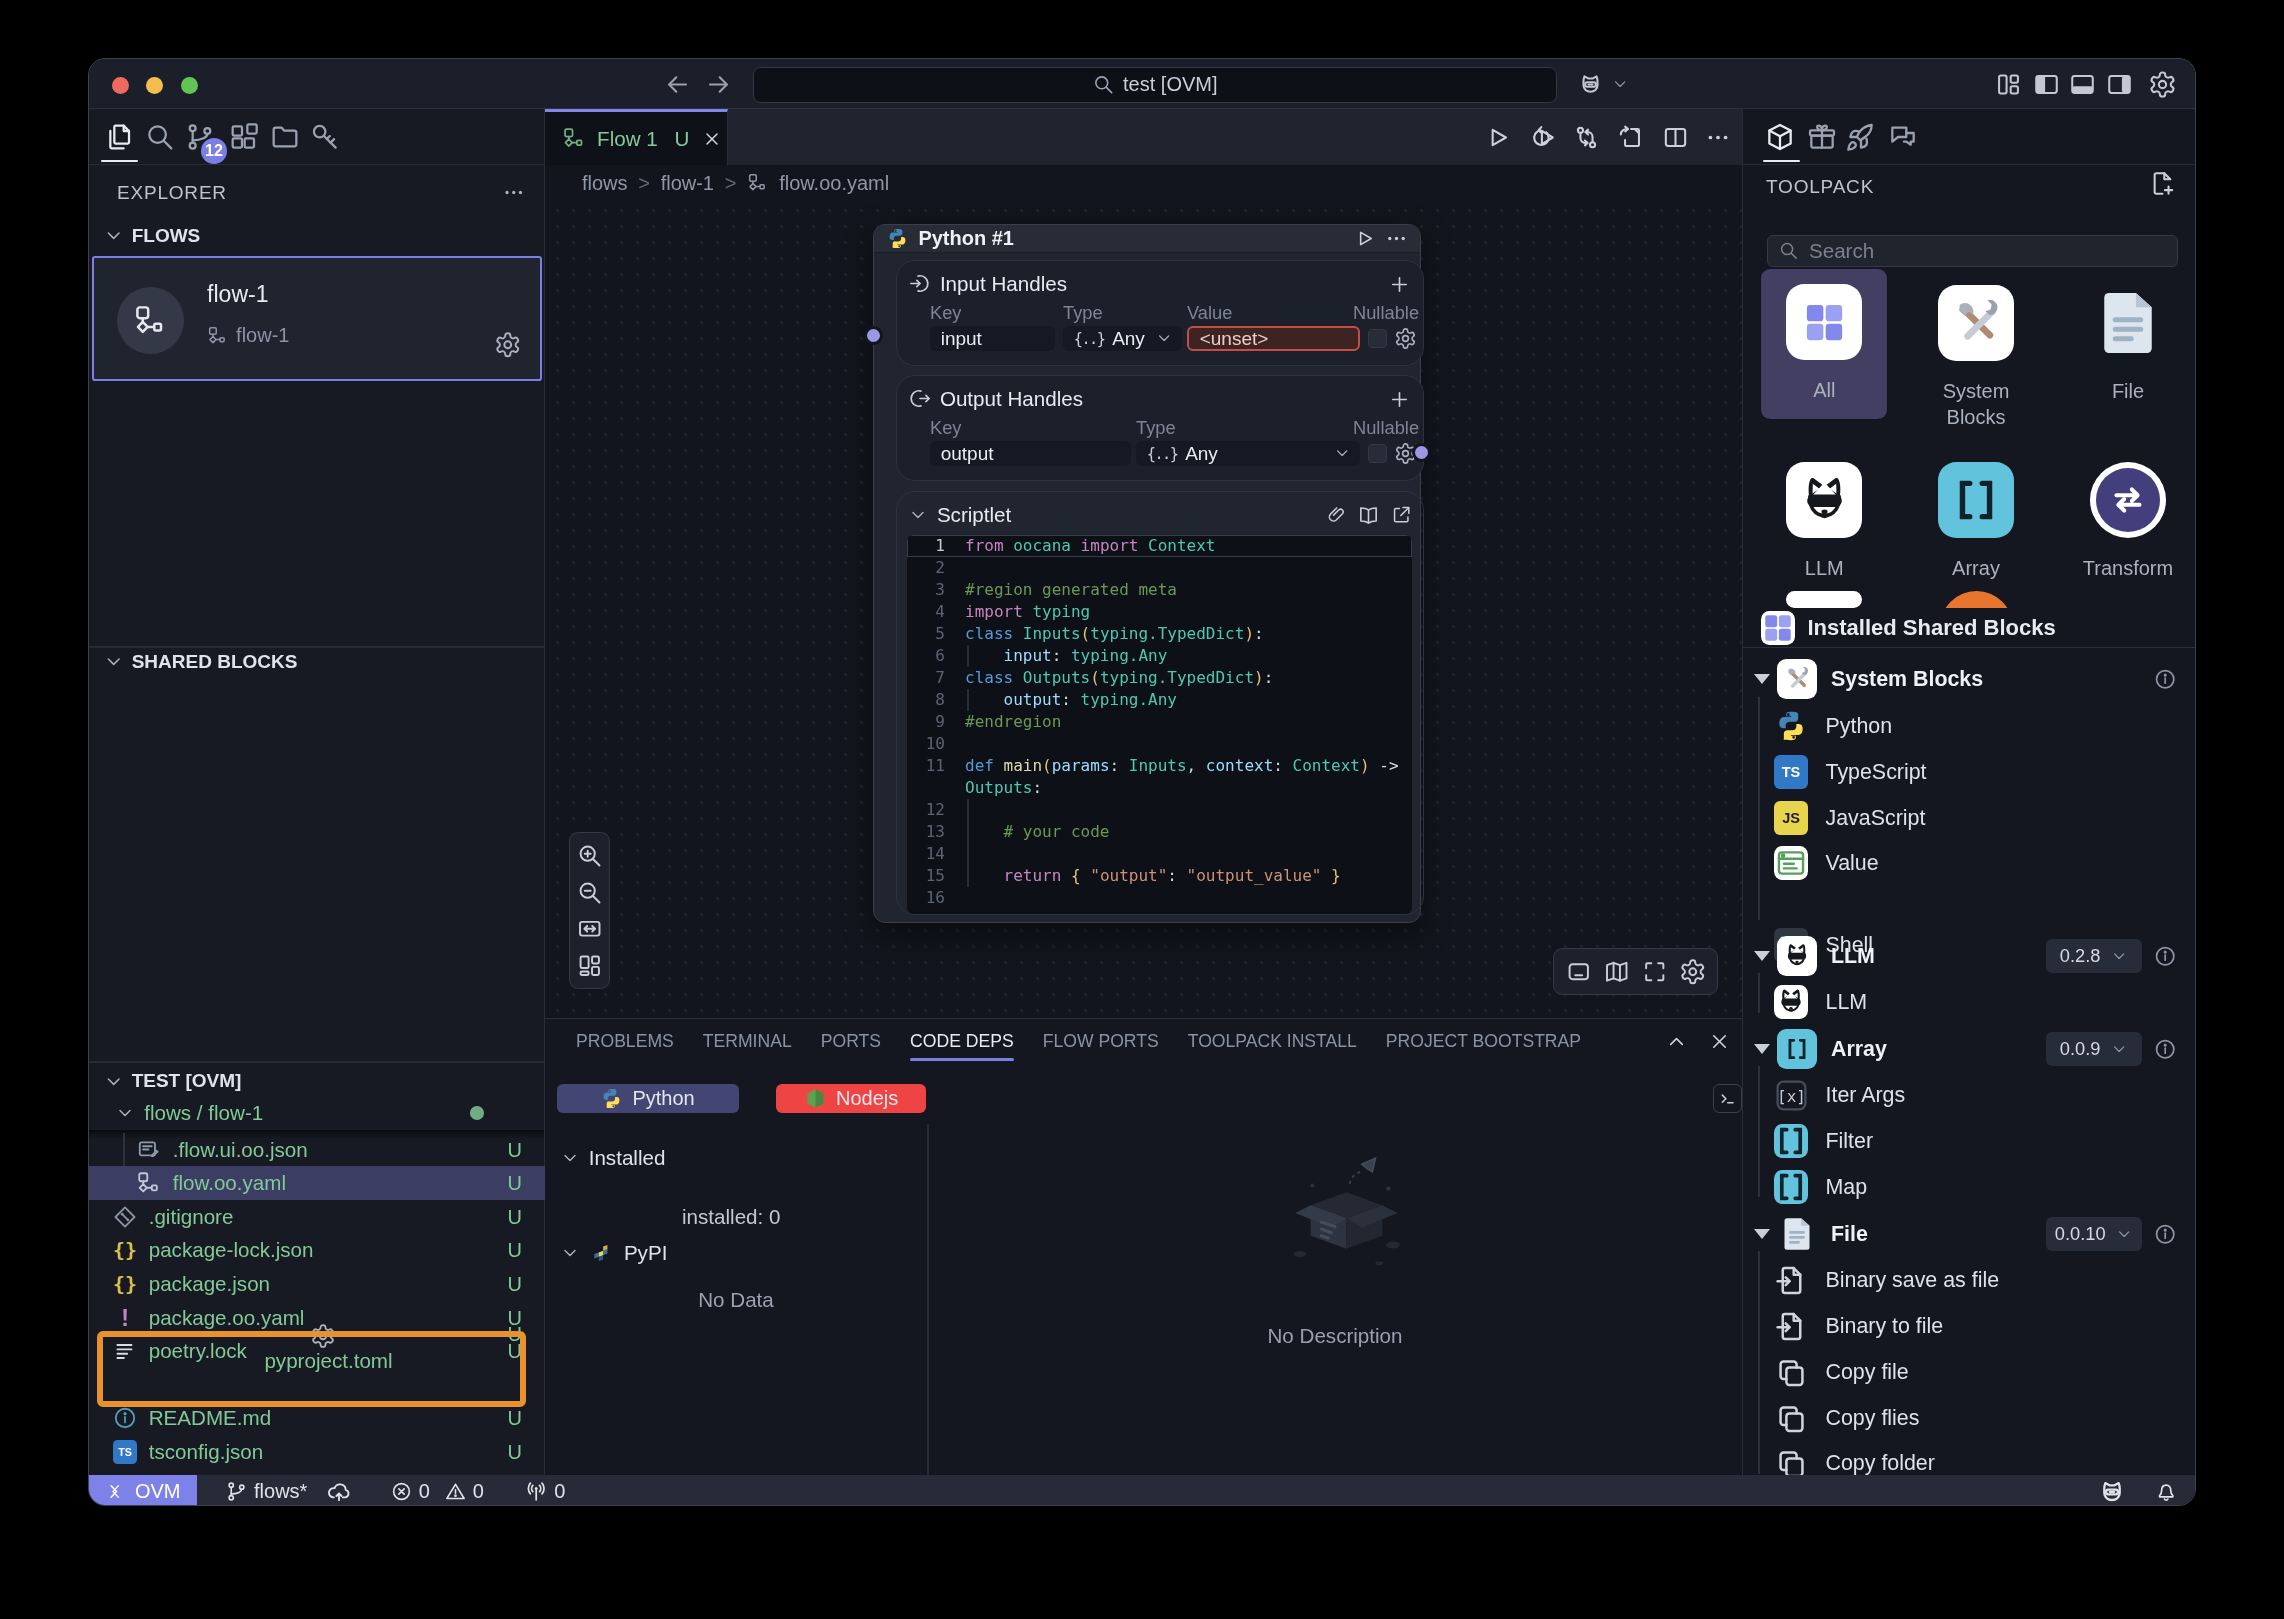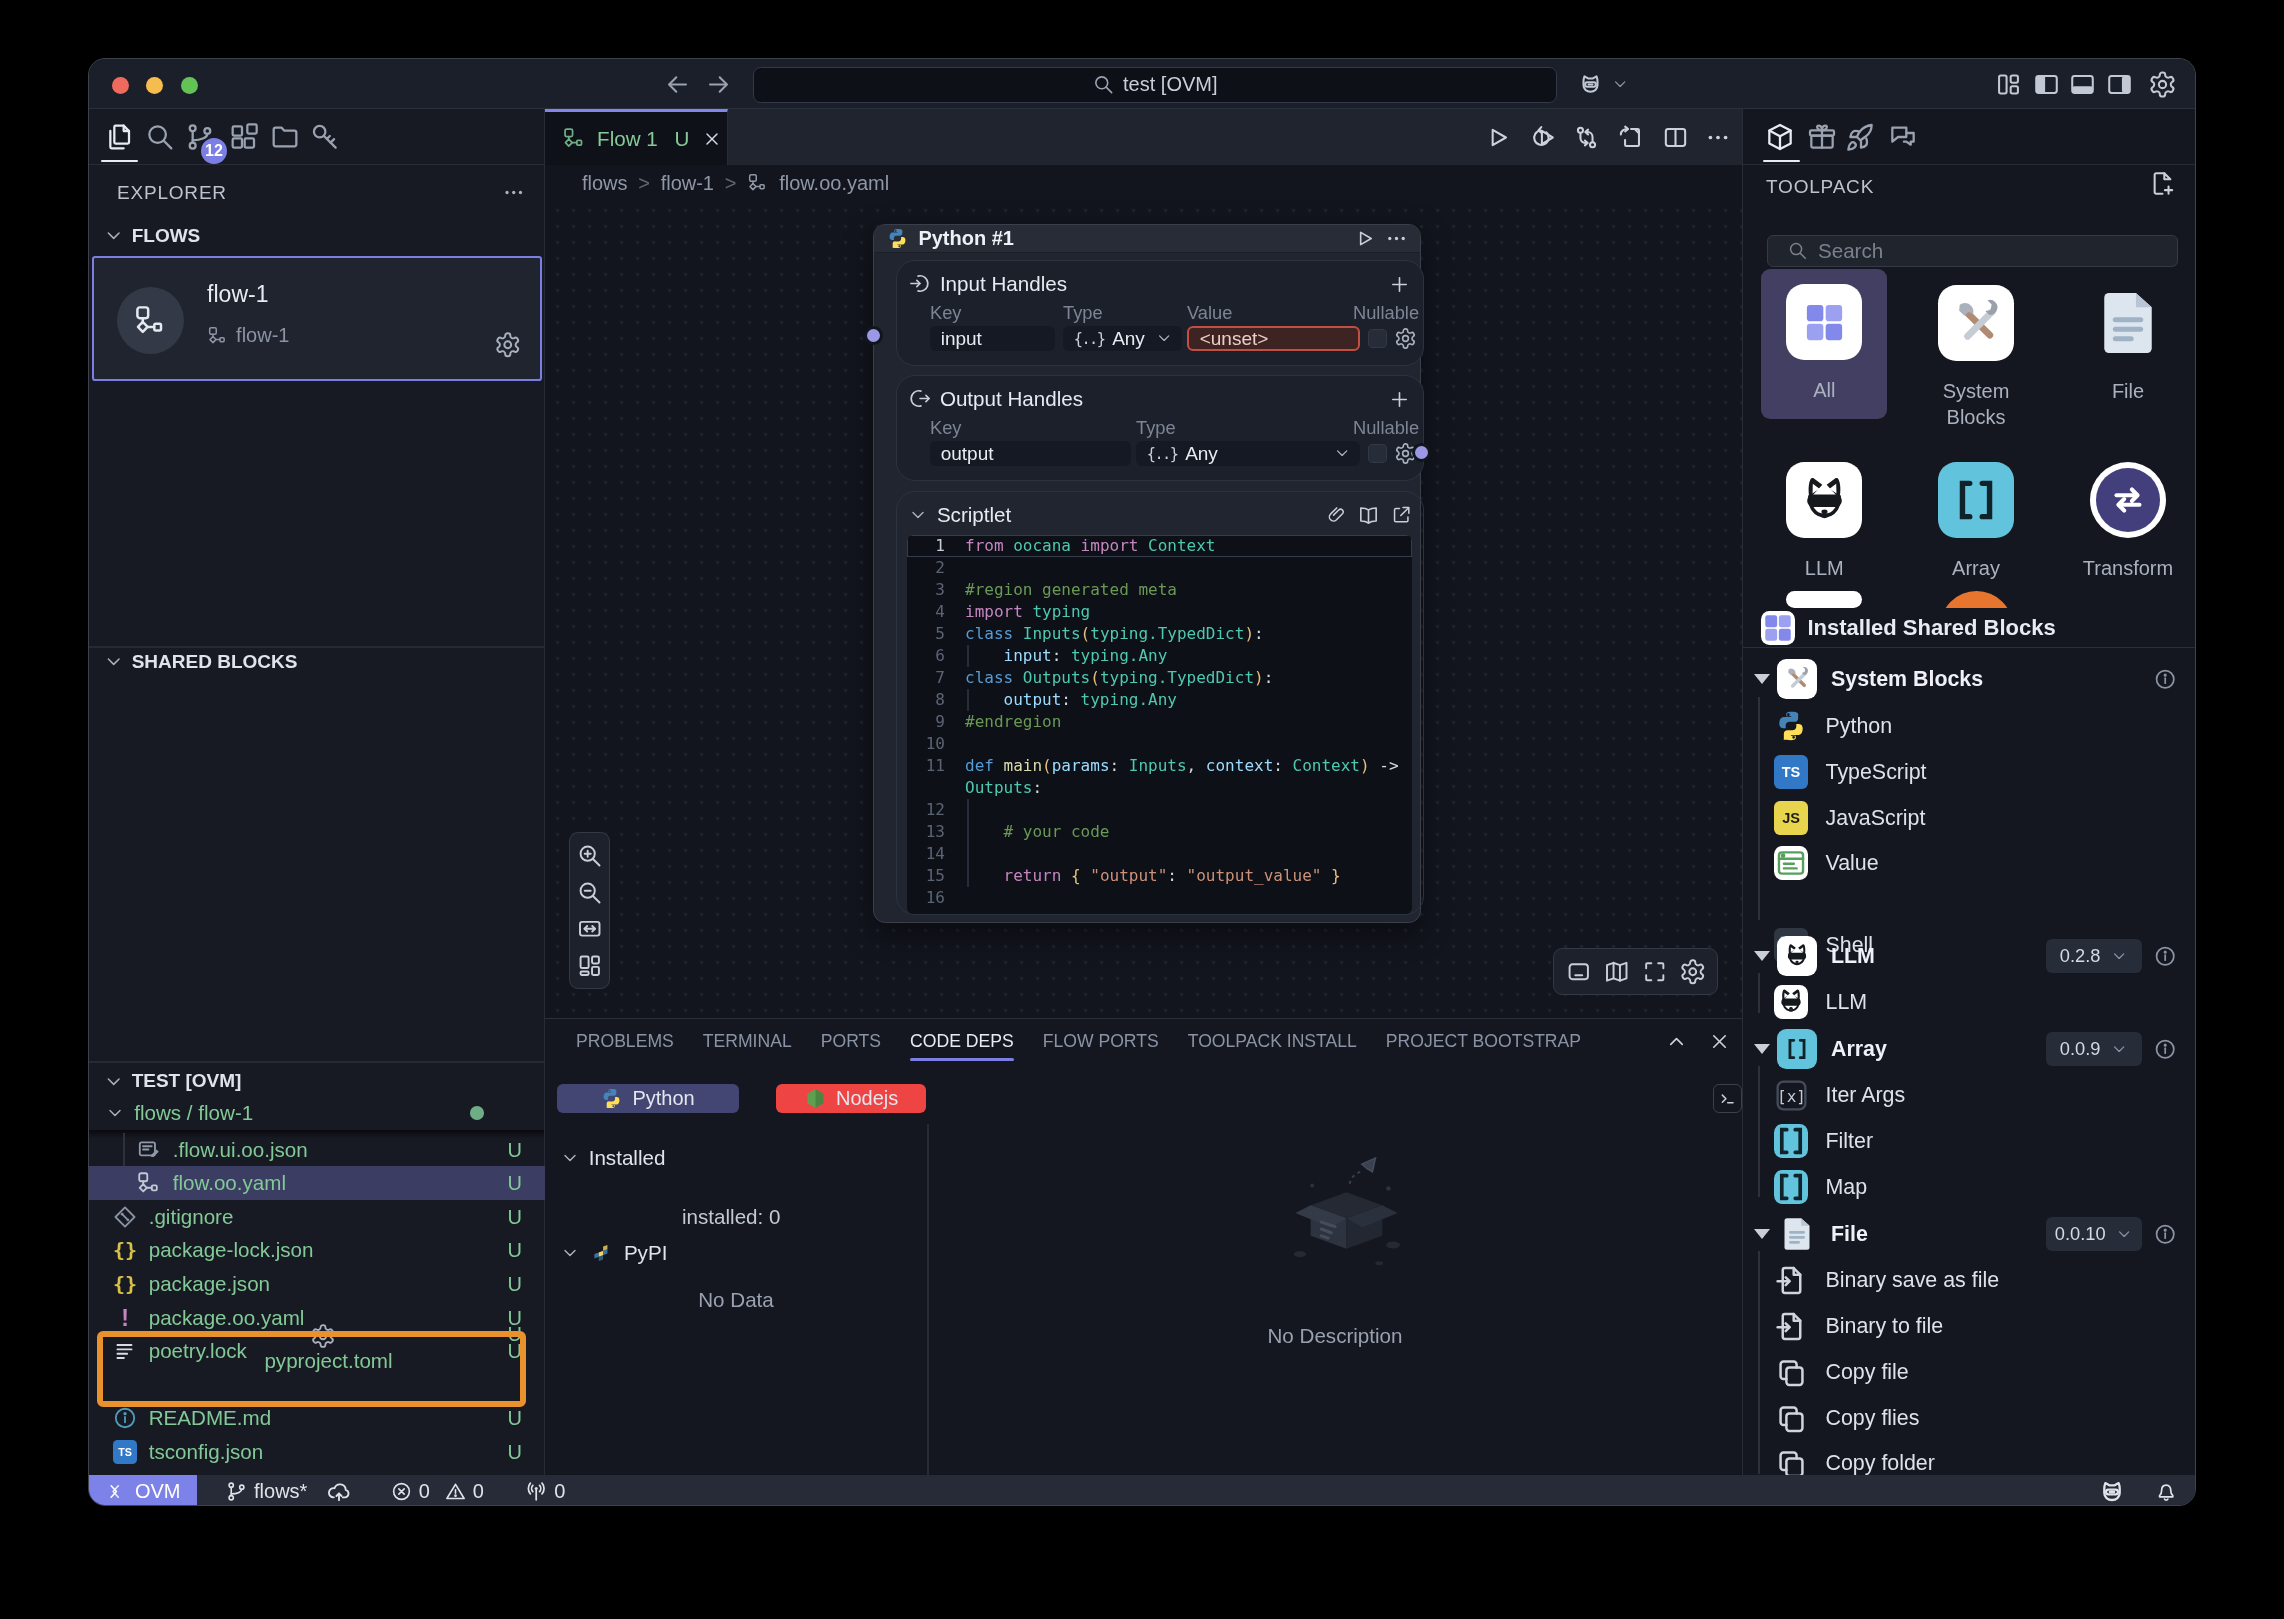--- a/index.html
+++ b/index.html
@@ -112,21 +112,21 @@
   #term-btn { position:absolute; left:1168px; top:65px; width:29px; height:29px; border:1.5px solid #3a404d; border-radius:6.1px; color:#c9ced8;
     display:flex; align-items:center; justify-content:center; }
   #panel-divider { position:absolute; left:382px; top:105px; width:1.5px; height:351px; background:#262b35; }
   .fold-row { position:absolute; display:flex; align-items:center; gap:9.2px; font-size:20.6px; color:#dfe3ec; }
   #no-data { position:absolute; left:0; width:382px; text-align:center; font-size:20.6px; color:#9aa2b1; }
   #no-desc { position:absolute; left:382px; width:816px; text-align:center; font-size:20.6px; color:#99a1b0; }
   
   #tp-header { position:absolute; left:23px; top:67px; font-size:19px; letter-spacing:0.8px; color:#bdc3cf; }
   #tp-newfile { position:absolute; right:20px; top:60px; width:29px; height:29px; color:#c9ced8; }
   #tp-search { position:absolute; left:24.4px; top:126px; width:411px; height:32px; background:#20242d; border:1.5px solid #343a47; border-radius:6.1px;
-    display:flex; align-items:center; gap:9.2px; padding:0 19px; font-size:20.6px; color:#79818f; }
+    display:flex; align-items:center; gap:9.2px; padding:0 10px; font-size:20.6px; color:#79818f; }
   .tile { position:absolute; width:126px; display:flex; flex-direction:column; align-items:center; }
   .tile .tbg { width:76px; height:76px; border-radius:18.3px; display:flex; align-items:center; justify-content:center; }
   .tile .tlabel { margin-top:17px; font-size:20px; color:#aab1bf; text-align:center; line-height:26px; }
   .tile.sel { background:#433f63; border-radius:9.2px; }
   #ish-header { position:absolute; left:0; top:499px; width:100%; height:40px; background:#14171f; border-bottom:1.5px solid #2a2f3a;
     display:flex; align-items:center; gap:12.2px; padding-left:18.3px; font-size:22px; font-weight:700; color:#e8ebf2; }
   .grp-row { position:absolute; left:0; width:100%; height:46px; display:flex; align-items:center; }
   .grp-row .tri { width:0; height:0; border-left:8.4px solid transparent; border-right:8.4px solid transparent; border-top:10.7px solid #c9ced8; margin:0 7.6px 0 10.7px; flex:none; }
   .grp-row .gicon { width:40px; height:40px; border-radius:9.2px; display:flex; align-items:center; justify-content:center; margin-right:13.7px; flex:none; }
   .grp-row .gname { font-size:21.4px; font-weight:700; color:#eef1f6; flex:1; }
@@ -368,21 +368,21 @@
 
       <div class="divider-h" style="top:952px;"></div>
       <div class="sec-header abs" style="left:13.7px; top:957px; height:30.5px;">
         <span class="ic chev" style="width:21.4px;height:21.4px;">
             <svg viewBox="0 0 24 24" fill="none" stroke="currentColor" stroke-width="1.7" stroke-linecap="round" stroke-linejoin="round">
               <path d="M6 9l6 6 6-6"></path>
             </svg>
           </span>
         <span>TEST [OVM]</span>
       </div>
-      <div class="tree-row" style="top:987px; padding-left:16px; color:#82c996;">
+      <div class="tree-row" style="top:987px; padding-left:26px; color:#82c996;">
         <span class="ic" style="width:20px;height:20px; color:#aab1bf; margin-right:9.2px;">
             <svg viewBox="0 0 24 24" fill="none" stroke="currentColor" stroke-width="1.7" stroke-linecap="round" stroke-linejoin="round">
               <path d="M6 9l6 6 6-6"></path>
             </svg>
           </span>
         <span>flows / flow-1</span>
         <span class="abs" style="right:61px; width:13.7px; height:13.7px; border-radius:50%; background:#6fae84;"></span>
       </div>
       <div class="tree-shadow" style="top:1021px;"></div>
       <div id="file-tree">

